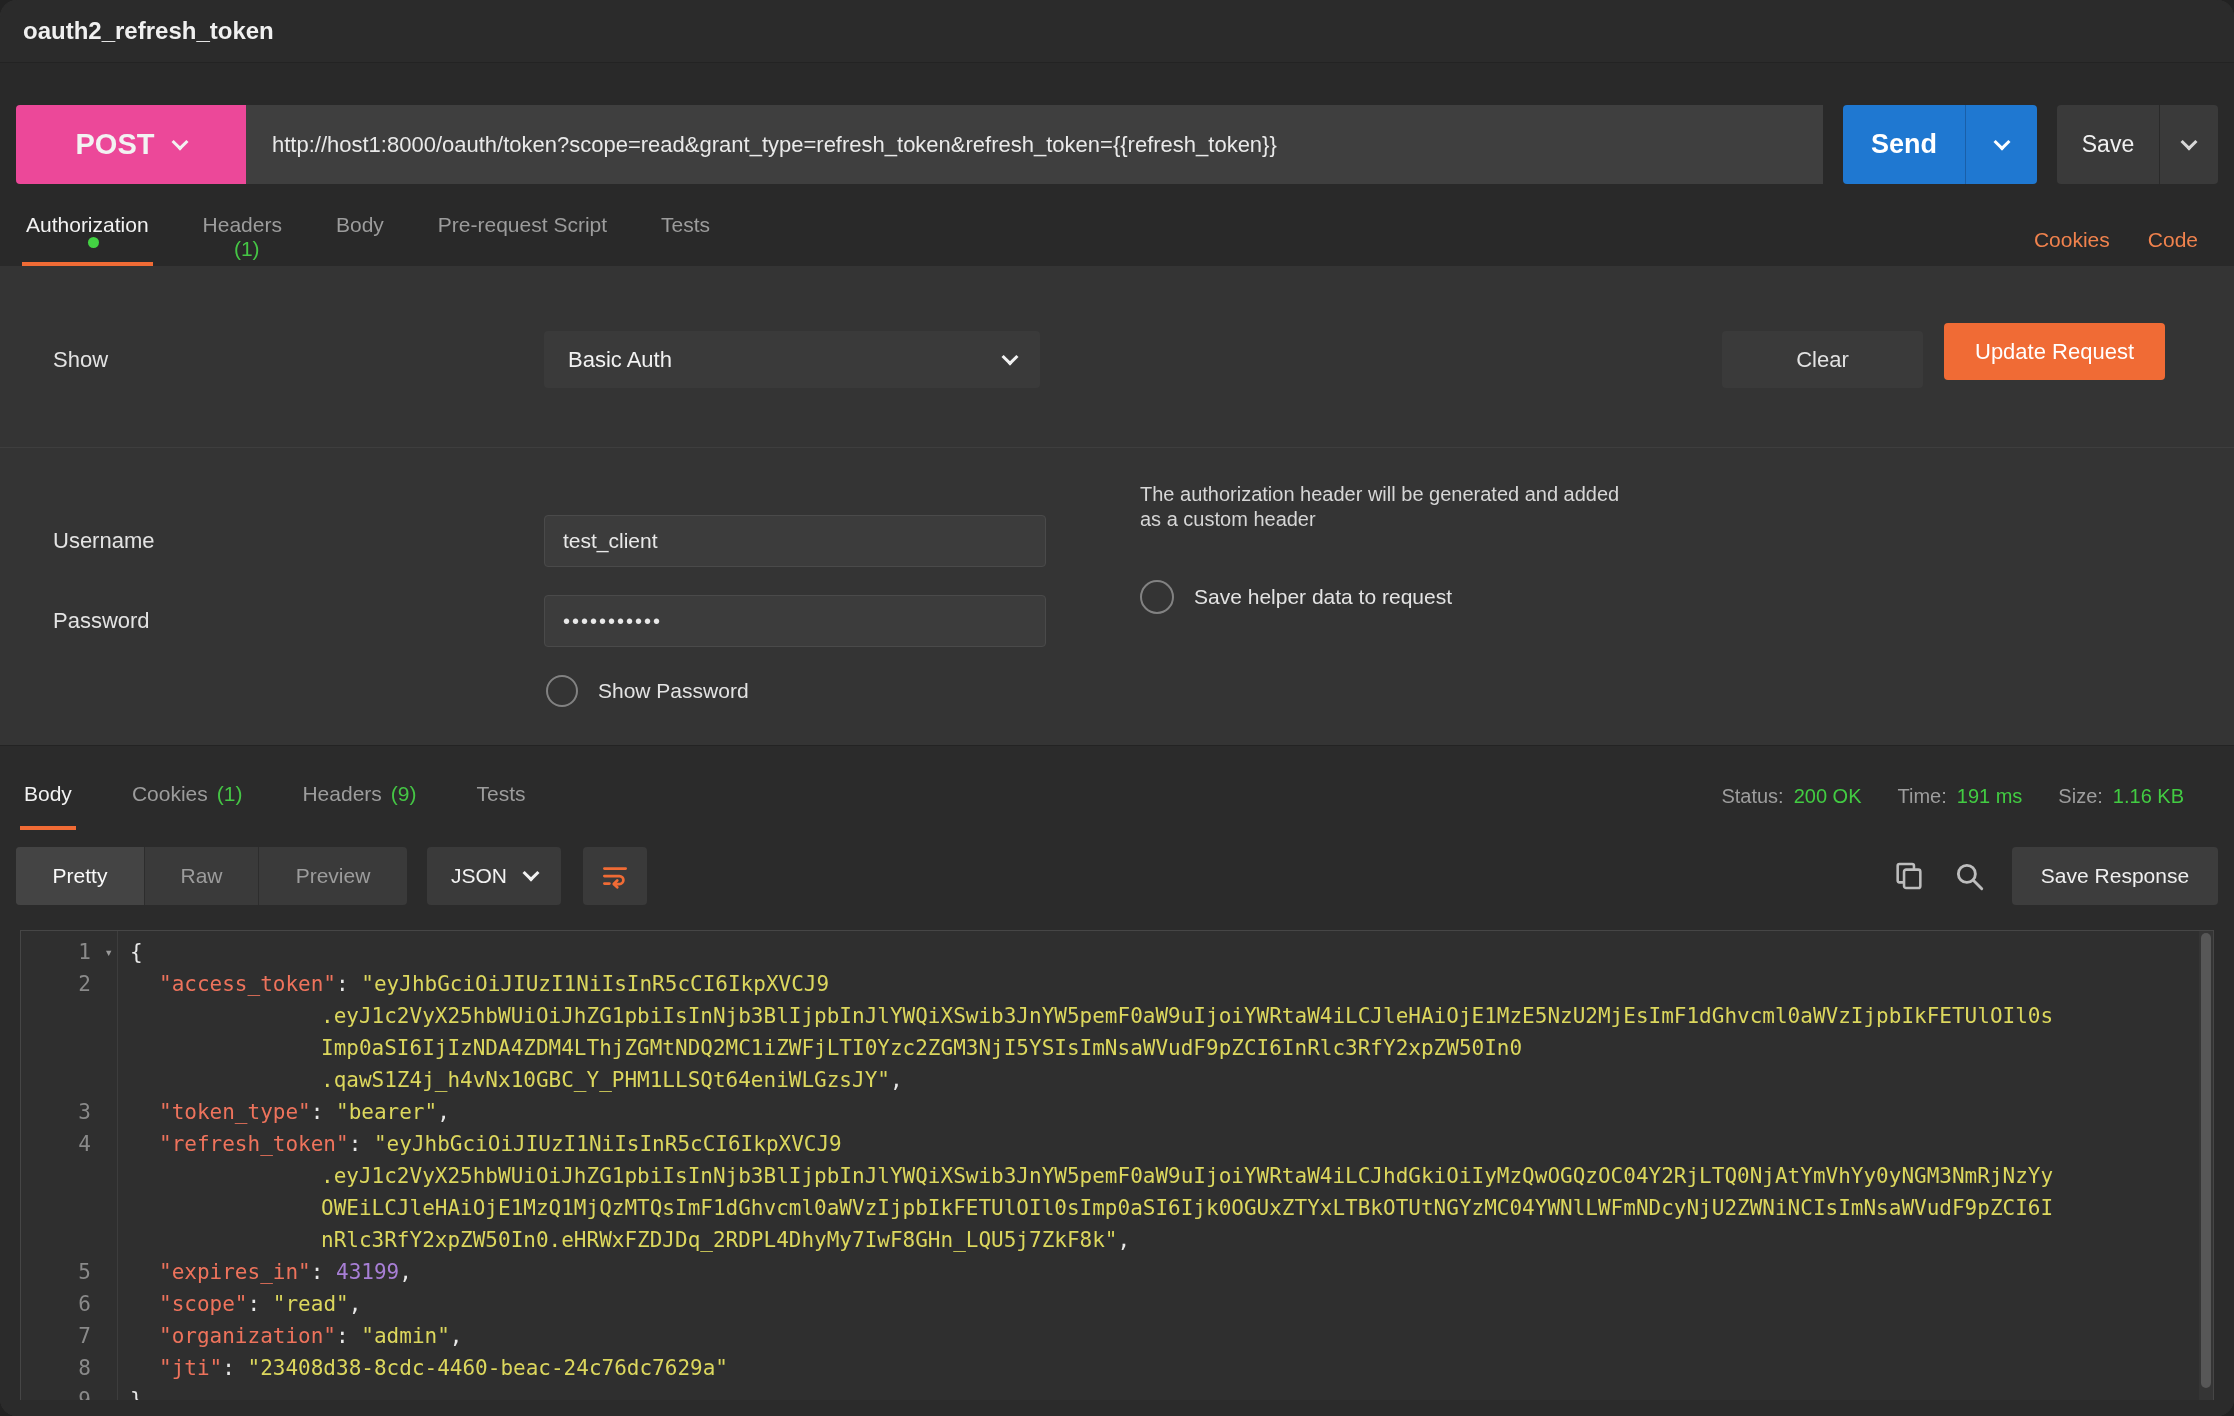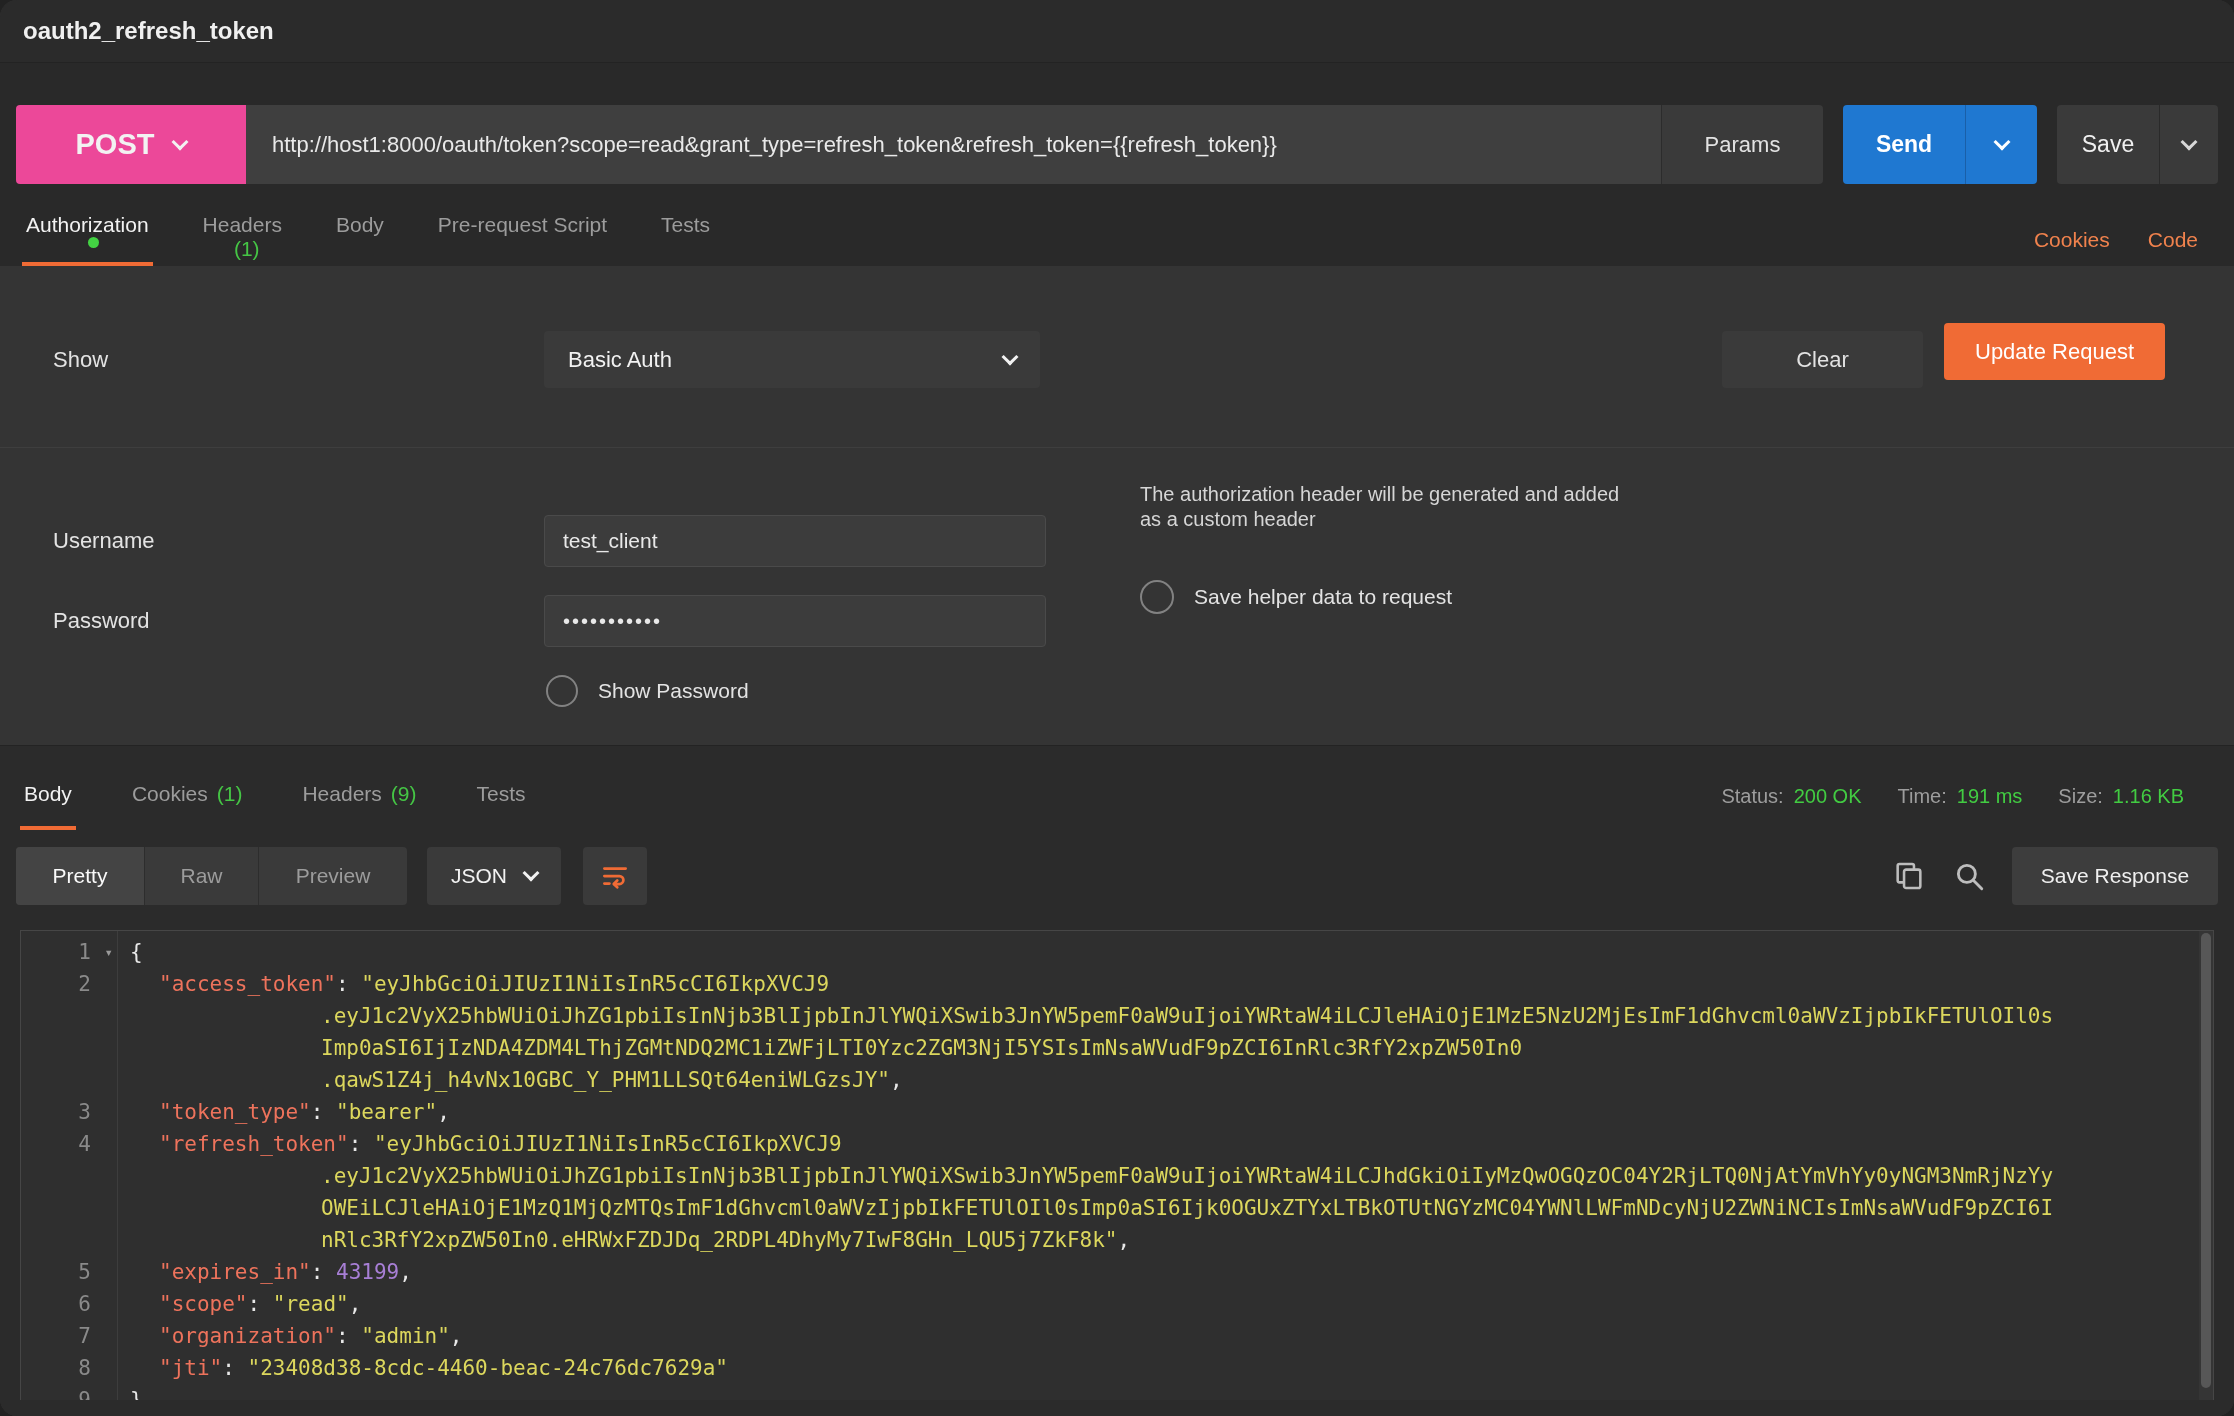--- a/index.html
+++ b/index.html
@@ -21,21 +21,21 @@
   .req-row { display:flex; height:79px; }
   .btn { border:none; cursor:pointer; font-family:inherit; }
   .method-btn { width:230px; background:#ec4899; color:#f2f2f2; font-size:29px; font-weight:bold;
                 display:flex; align-items:center; justify-content:center; gap:20px;
                 border-radius:4px 0 0 4px; }
   .url-input { flex:1; background:#3f3f3f; border:none; color:#e9e9e9; font-size:22px;
                padding:0 26px; font-family:inherit; min-width:0; }
   .params-btn { width:162px; background:#3a3a3a; color:#e2e2e2; font-size:22px;
                 border-left:1px solid #2c2c2c; border-radius:0 4px 4px 0; }
   .send-group, .save-group { display:flex; margin-left:20px; }
-  .send-btn { width:122px; background:#1f78d1; color:#fff; font-size:23px; font-weight:bold;
+  .send-btn { width:122px; background:#1f78d1; color:#fff; font-size:27px; font-weight:bold;
               border-radius:4px 0 0 4px; }
   .send-caret { width:72px; background:#1f78d1; color:#fff; border-left:1px solid #1a5fa8;
                 border-radius:0 4px 4px 0; display:flex; align-items:center; justify-content:center; }
   .save-btn { width:102px; background:#3a3a3a; color:#f0f0f0; font-size:23px;
               border-radius:4px 0 0 4px; }
   .save-caret { width:59px; background:#3a3a3a; color:#d8d8d8; border-left:1px solid #2a2a2a;
                 border-radius:0 4px 4px 0; display:flex; align-items:center; justify-content:center; }
   .chev { display:inline-block; width:12px; height:12px;
           border-right:3px solid currentColor; border-bottom:3px solid currentColor;
           transform:rotate(45deg); position:relative; top:-3px; }
@@ -133,21 +133,20 @@
     <span class="title">oauth2_refresh_token</span>
   </div>
 
   <div class="req-zone">
     <div class="req-row">
       <button class="btn method-btn">
         <span>POST</span>
         <span class="chev"></span>
       </button>
       <input class="url-input" value="http://host1:8000/oauth/token?scope=read&amp;grant_type=refresh_token&amp;refresh_token={{refresh_token}}" style="">
-      <button class="btn params-btn">Params</button>
       <div class="send-group">
         <button class="btn send-btn">Send</button>
         <button class="btn send-caret">
           <span class="chev"></span>
         </button>
       </div>
       <div class="save-group">
         <button class="btn save-btn">Save</button>
         <button class="btn save-caret">
           <span class="chev"></span>

